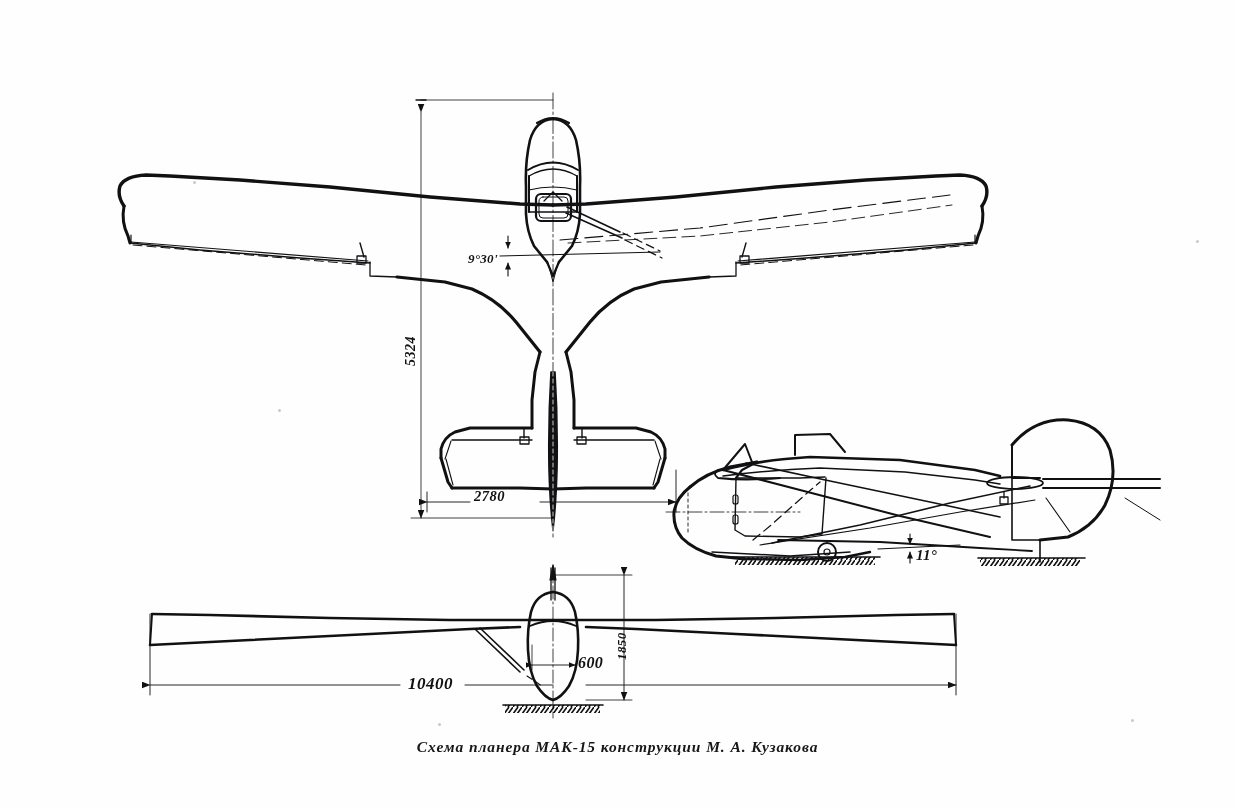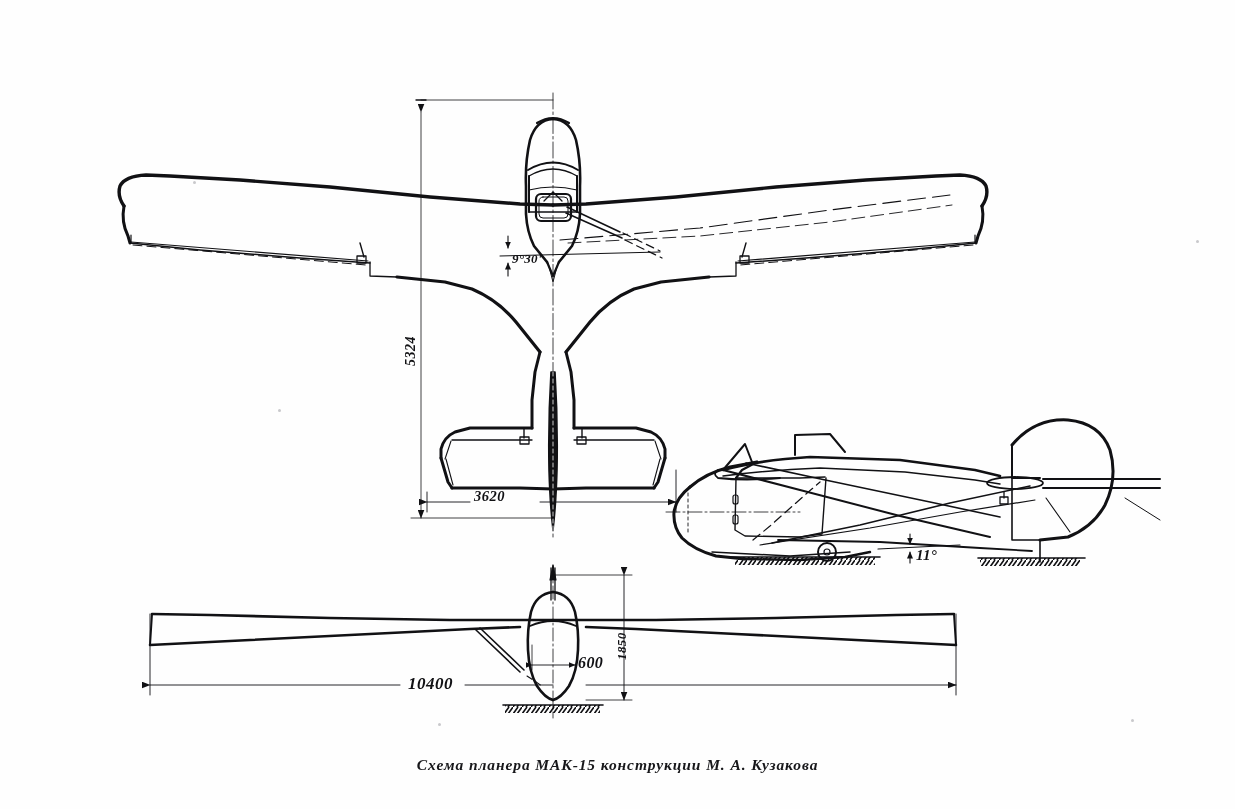--- a/index.html
+++ b/index.html
@@ -18,21 +18,21 @@
   }
   #drawing {
     position: absolute;
     left: 0; top: 0;
     width: 1235px;
     height: 809px;
   }
   .caption {
     position: absolute;
     left: 0;
-    top: 756px;
+    top: 738px;
     width: 1235px;
     text-align: center;
     font-family: "Liberation Serif", serif;
     font-style: italic;
     font-weight: bold;
     font-size: 15.5px;
     letter-spacing: 0.9px;
     color: #17171a;
     white-space: nowrap;
   }
@@ -41,21 +41,21 @@
     font-family: "Liberation Serif", serif;
     font-style: italic;
     font-weight: bold;
     color: #111114;
     white-space: nowrap;
     line-height: 1;
   }
   .dl-5324 { left: 404px; top: 366px; font-size: 14px; letter-spacing: 0.5px;
              transform: rotate(-90deg); transform-origin: left top; }
   .dl-2780 { left: 474px; top: 489px; font-size: 14.5px; letter-spacing: 0.5px; }
-  .dl-9deg { left: 468px; top: 252px; font-size: 13px; letter-spacing: 0.3px; margin-left: 44px; }
+  .dl-9deg { left: 468px; top: 252px; font-size: 13px; letter-spacing: 0.3px; }
   .dl-10400 { left: 408px; top: 675px; font-size: 17px; letter-spacing: 0.5px; }
   .dl-600  { left: 578px; top: 655px; font-size: 16px; letter-spacing: 0.4px; }
   .dl-1850 { left: 615px; top: 660px; font-size: 13px; letter-spacing: 0.4px;
              transform: rotate(-90deg); transform-origin: left top; }
   .dl-11deg { left: 916px; top: 548px; font-size: 15px; letter-spacing: 0.3px; }
   .speck { position: absolute; background: #c9c9cc; border-radius: 50%; }
 </style>
 </head>
 <body>
 
@@ -280,21 +280,21 @@
         <line x1="532" y1="645" x2="532" y2="670" stroke-width="0.8"></line>
 
         <line x1="624" y1="575" x2="624" y2="700" stroke-width="0.9" marker-start="url(#arr)" marker-end="url(#arr)"></line>
         <line x1="553" y1="575" x2="632" y2="575" stroke-width="0.8"></line>
         <line x1="586" y1="700" x2="632" y2="700" stroke-width="0.8"></line>
       </g>
     </g>
   </svg>
 
   <div class="dimlabel dl-5324">5324</div>
-  <div class="dimlabel dl-2780">3620</div>
+  <div class="dimlabel dl-2780">2780</div>
   <div class="dimlabel dl-9deg">9°30'</div>
   <div class="dimlabel dl-10400">10400</div>
   <div class="dimlabel dl-600">600</div>
   <div class="dimlabel dl-1850">1850</div>
   <div class="dimlabel dl-11deg">11°</div>
 
   <div class="caption">Схема планера МАК-15 конструкции М. А. Кузакова</div>
 
   <div class="speck" style="left:193px;top:181px;width:3px;height:3px;"></div>
   <div class="speck" style="left:278px;top:409px;width:3px;height:3px;"></div>

